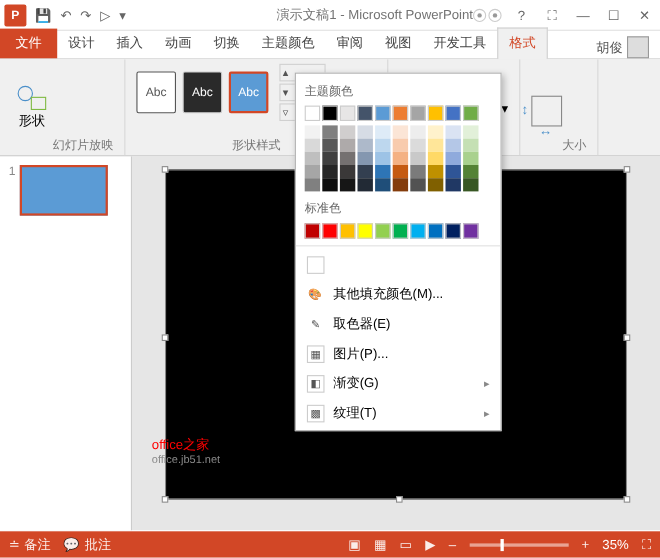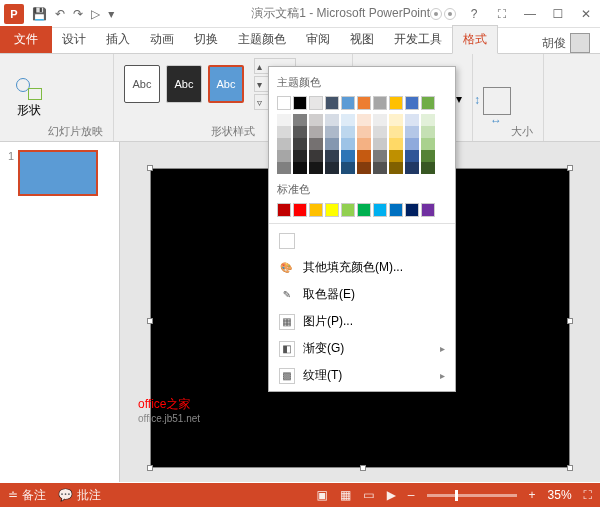--- a/index.html
+++ b/index.html
@@ -36,21 +36,21 @@
 .tiny{width:42px;height:16px;border:1px solid #d0d0d0;display:flex;align-items:center;font-size:10px;padding-left:2px;color:#555;cursor:pointer}
 .paint-split{display:flex;align-items:center;margin-left:6px}
 .bucket{width:22px;height:22px;display:flex;align-items:center;justify-content:center;color:#555;position:relative;cursor:pointer}
 .bucket::after{content:"";position:absolute;bottom:-2px;left:3px;width:16px;height:3px;background:#ffc000}
 .dd{width:12px;color:#666;cursor:pointer;font-size:9px;text-align:center}
 .workarea{display:flex;height:340px;background:#e6e6e6}
 .thumbs{width:120px;background:#fff;border-right:1px solid #ccc;padding:8px}
 .thumb-wrap{display:flex;gap:4px}
 .thumb-num{color:#888;font-size:11px}
 .thumb{width:80px;height:46px;background:#5b9bd5;border:2px solid #d24726;cursor:pointer}
-.canvas{flex:1;display:flex;align-items:center;justify-content:center;padding-top:12px;position:relative}
+.canvas{flex:1;display:flex;align-items:flex-start;justify-content:center;padding-top:12px;position:relative}
 .slide{width:420px;height:300px;background:#000;border:1px solid #888;position:relative}
 .sel{position:absolute;width:6px;height:6px;background:#fff;border:1px solid #888}
 .wm{position:absolute;left:18px;bottom:58px;color:#f00;font-family:serif;font-size:18px}
 .wm small{display:block;color:#888;font-size:10px;font-family:sans-serif}
 .statusbar{height:24px;background:#d24726;color:#fff;display:flex;align-items:center;padding:0 8px;gap:12px;position:absolute;bottom:0;width:100%}
 .statusbar .sp{flex:1}
 .sbtn{cursor:pointer;opacity:.9;display:flex;align-items:center;gap:4px}
 .zoom-track{width:90px;height:3px;background:rgba(255,255,255,.5);position:relative}
 .zoom-thumb{position:absolute;width:3px;height:11px;background:#fff;top:-4px;left:32%}
 .dropdown{position:absolute;left:268px;top:66px;width:188px;background:#fff;border:1px solid #b0b0b0;box-shadow:2px 2px 6px rgba(0,0,0,.25);z-index:10;padding:6px 0 2px}

